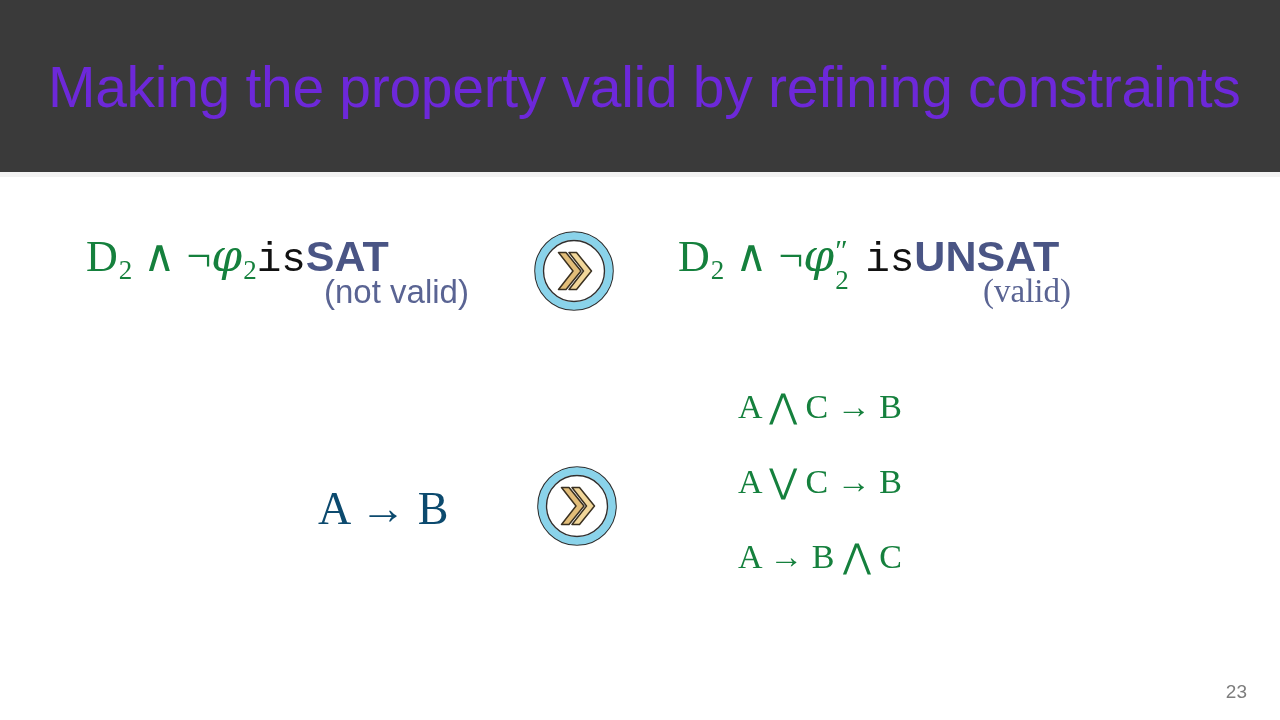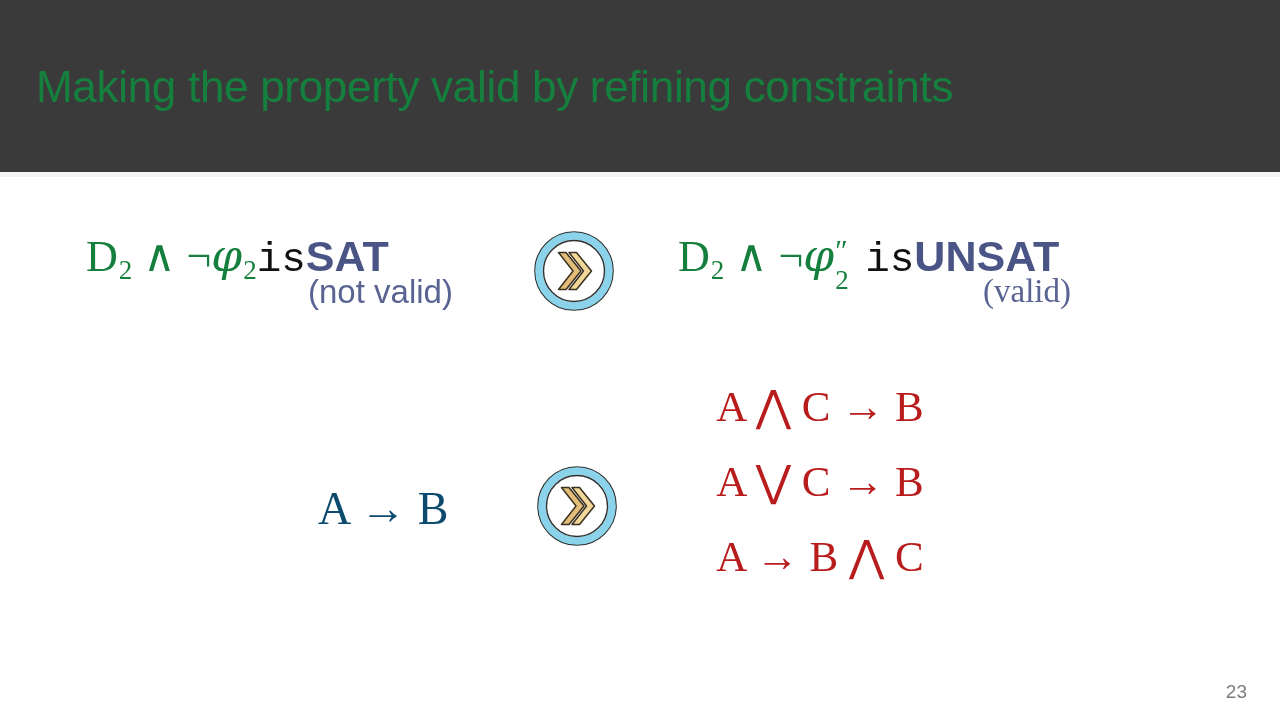--- a/index.html
+++ b/index.html
@@ -28,26 +28,26 @@
   #title-bar-underline {
     position: absolute;
     left: 0;
     top: 172px;
     width: 1280px;
     height: 5px;
     background: #f2f2f2;
   }
   #slide-title {
     position: absolute;
-    left: 36px;
+    left: 48px;
     top: 52px;
     width: 1210px;
-    color: #15803d;
-    font-family: "Liberation Sans", sans-serif;
-    font-size: 44px;
+    color: #6d28d9;
+    font-family: "Liberation Sans", sans-serif;
+    font-size: 57px;
     font-weight: 300;
     letter-spacing: -0.3px;
     line-height: 70px;
     white-space: nowrap;
   }
 
   
   #slide-body {
     position: absolute;
     left: 0;
@@ -129,21 +129,21 @@
     white-space: nowrap;
   }
 
   
   #stmt-left {
     left: 86px;
     top: 44px;
   }
   #stmt-left-note {
     position: absolute;
-    left: 308px;
+    left: 324px;
     top: 96px;
   }
 
   
   #stmt-right {
     left: 678px;
     top: 44px;
   }
   #stmt-right-note {
     position: absolute;
@@ -187,22 +187,22 @@
   
   #refined-list {
     position: absolute;
     left: 660px;
     top: 192px;
     width: 320px;
     text-align: center;
   }
   .refined-item {
     font-family: "Liberation Serif", "DejaVu Serif", serif;
-    font-size: 43px;
-    color: #b91c1c;
+    font-size: 34px;
+    color: #15803d;
     line-height: 75px;
     white-space: nowrap;
   }
 
   
   #page-number {
     position: absolute;
     right: 33px;
     bottom: 17px;
     font-family: "Liberation Sans", sans-serif;

